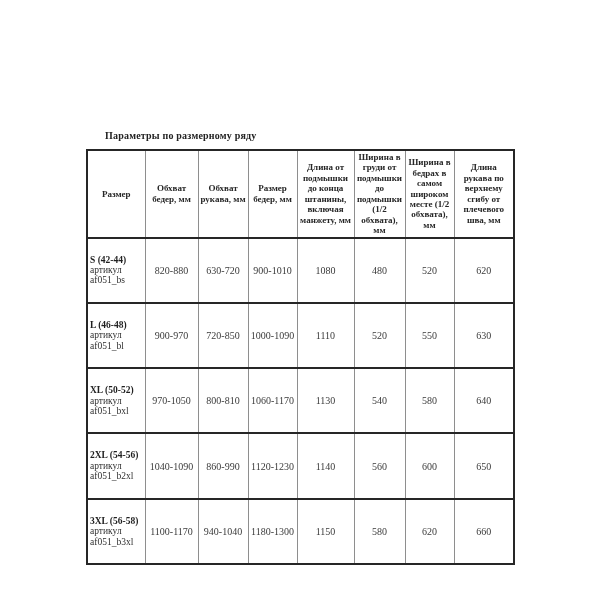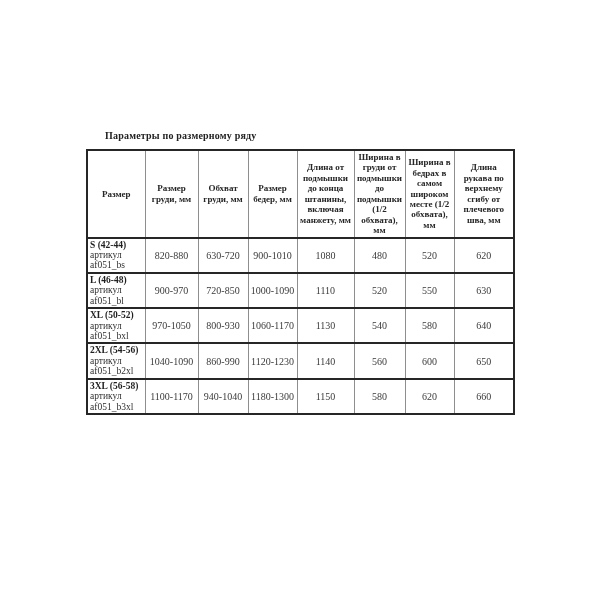--- a/index.html
+++ b/index.html
@@ -57,21 +57,21 @@
     text-align: center;
     vertical-align: middle;
     line-height: 1.16;
     padding: 1px 1px;
     color: #262626;
   }
   td.size-cell {
     font-size: 9.5px;
     text-align: left;
     vertical-align: top;
-    padding: 1px 2px;
+    padding: 16px 2px;
     line-height: 1.1;
     color: #2f2f2f;
   }
   td.size-cell .size-name {
     font-weight: bold;
     color: #1f1f1f;
   }
   td.value-cell {
     font-size: 10px;
     text-align: center;
@@ -95,22 +95,22 @@
       <col style="width:50px">
       <col style="width:49px">
       <col style="width:57px">
       <col style="width:51px">
       <col style="width:49px">
       <col style="width:60px">
     </colgroup>
     <thead>
       <tr>
         <th class="col-header">Размер</th>
-        <th class="col-header">Размер груди, мм</th>
-        <th class="col-header">Обхват груди, мм</th>
+        <th class="col-header">Обхват бедер, мм</th>
+        <th class="col-header">Обхват рукава, мм</th>
         <th class="col-header">Размер бедер, мм</th>
         <th class="col-header">Длина от подмышки до конца штанины, включая манжету, мм</th>
         <th class="col-header">Ширина в груди от подмышки до подмышки (1/2 обхвата), мм</th>
         <th class="col-header">Ширина в бедрах в самом широком месте (1/2 обхвата), мм</th>
         <th class="col-header">Длина рукава по верхнему сгибу от плечевого шва, мм</th>
       </tr>
     </thead>
     <tbody>
       <tr>
         <td class="size-cell">
@@ -140,21 +140,21 @@
         <td class="value-cell">550</td>
         <td class="value-cell">630</td>
       </tr>
       <tr>
         <td class="size-cell">
           <div class="size-name">XL (50-52)</div>
           <div>артикул</div>
           <div>af051_bxl</div>
         </td>
         <td class="value-cell">970-1050</td>
-        <td class="value-cell">800-930</td>
+        <td class="value-cell">800-810</td>
         <td class="value-cell">1060-1170</td>
         <td class="value-cell">1130</td>
         <td class="value-cell">540</td>
         <td class="value-cell">580</td>
         <td class="value-cell">640</td>
       </tr>
       <tr>
         <td class="size-cell">
           <div class="size-name">2XL (54-56)</div>
           <div>артикул</div>

